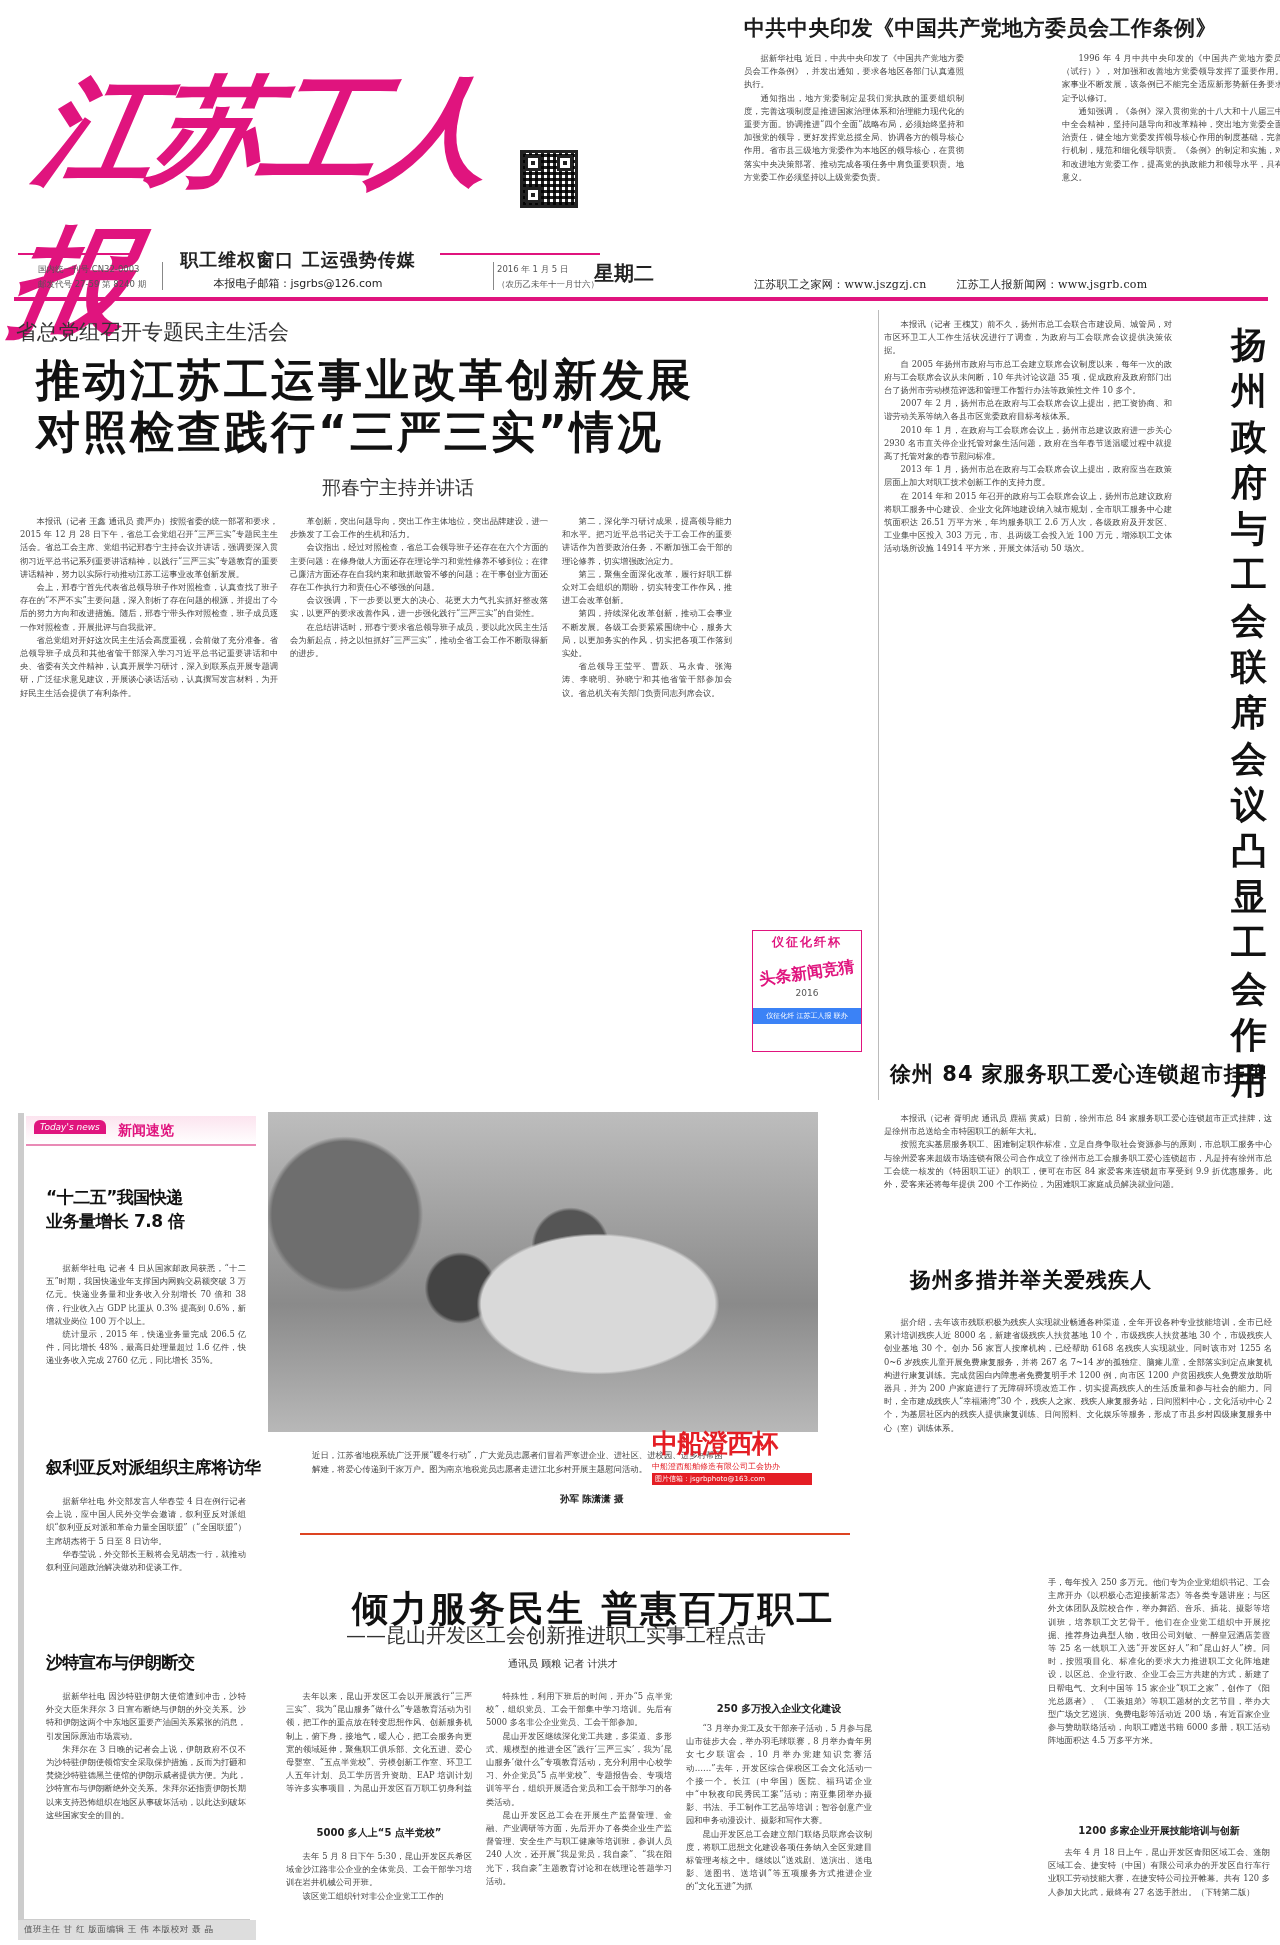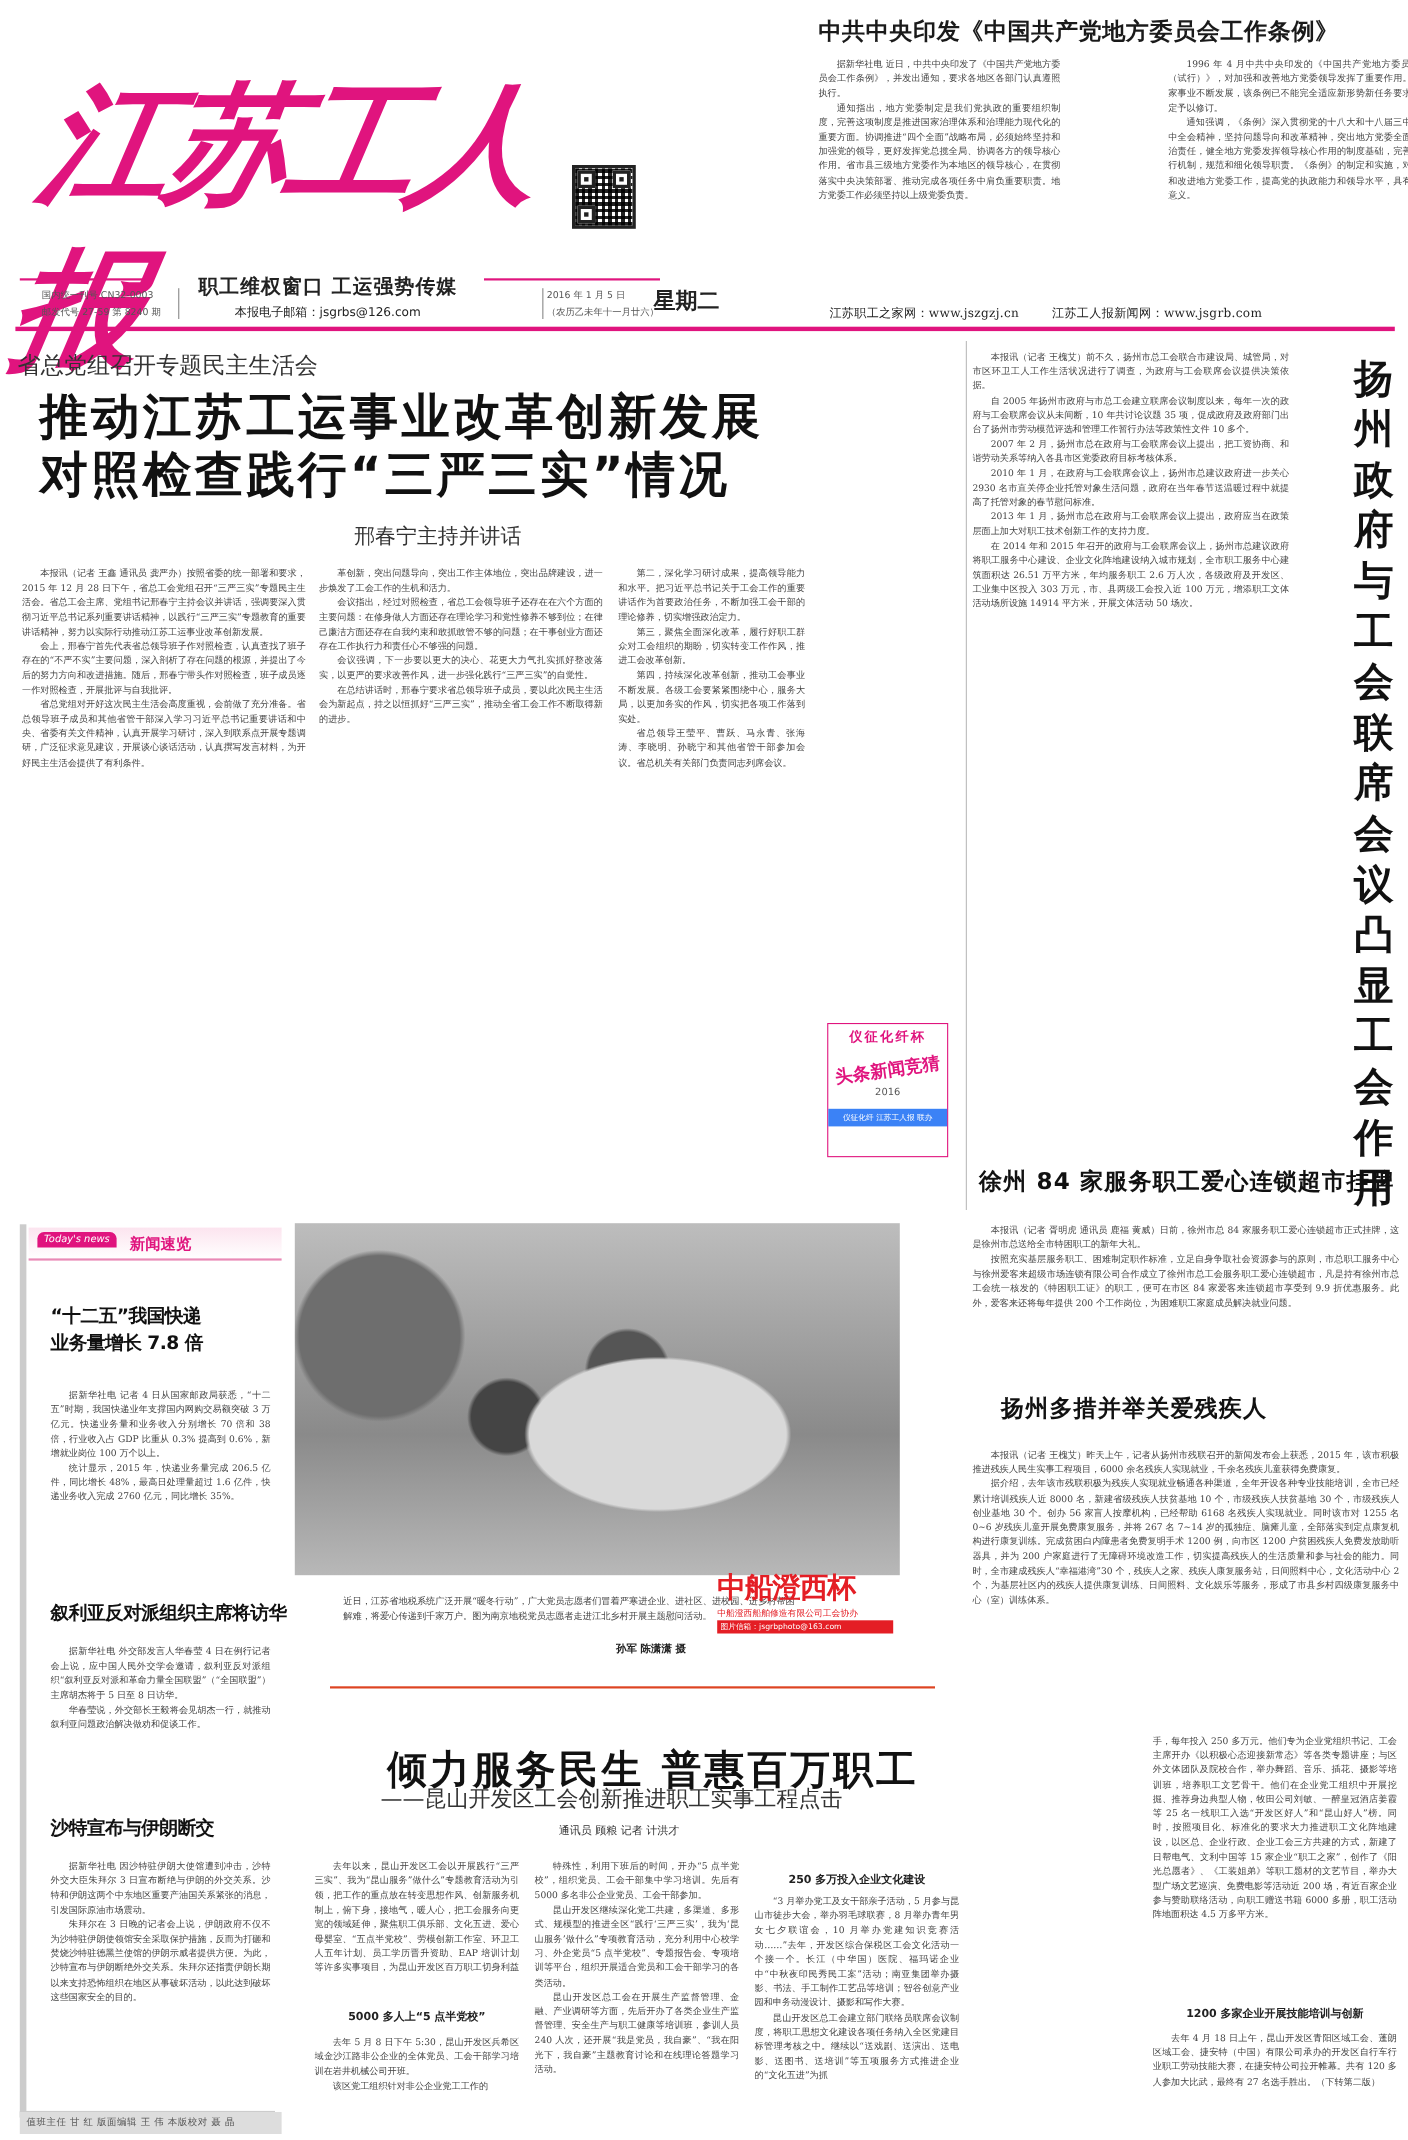--- a/index.html
+++ b/index.html
@@ -167,21 +167,20 @@
 <div class="abs" id="vertical-title">扬州政府与工会联席会议凸显工会作用</div>
 
 <div class="abs sec-h" style="left:890px;top:1060px;">徐州 84 家服务职工爱心连锁超市挂牌</div>
 <div class="abs bodytext" style="left:884px;top:1112px;width:388px;height:130px;">
   <p>本报讯（记者 胥明虎 通讯员 鹿福 黄威）日前，徐州市总 84 家服务职工爱心连锁超市正式挂牌，这是徐州市总送给全市特困职工的新年大礼。</p>
   <p>按照充实基层服务职工、困难制定职作标准，立足自身争取社会资源参与的原则，市总职工服务中心与徐州爱客来超级市场连锁有限公司合作成立了徐州市总工会服务职工爱心连锁超市，凡是持有徐州市总工会统一核发的《特困职工证》的职工，便可在市区 84 家爱客来连锁超市享受到 9.9 折优惠服务。此外，爱客来还将每年提供 200 个工作岗位，为困难职工家庭成员解决就业问题。</p>
 </div>
 
 <div class="abs sec-h" style="left:910px;top:1266px;">扬州多措并举关爱残疾人</div>
 <div class="abs bodytext" style="left:884px;top:1316px;width:388px;height:222px;">
-  <p>本报讯（记者 王槐艾）昨天上午，记者从扬州市残联召开的新闻发布会上获悉，2015 年，该市积极推进残疾人民生实事工程项目，6000 余名残疾人实现就业，千余名残疾儿童获得免费康复。</p>
   <p>据介绍，去年该市残联积极为残疾人实现就业畅通各种渠道，全年开设各种专业技能培训，全市已经累计培训残疾人近 8000 名，新建省级残疾人扶贫基地 10 个，市级残疾人扶贫基地 30 个，市级残疾人创业基地 30 个。创办 56 家盲人按摩机构，已经帮助 6168 名残疾人实现就业。同时该市对 1255 名 0~6 岁残疾儿童开展免费康复服务，并将 267 名 7~14 岁的孤独症、脑瘫儿童，全部落实到定点康复机构进行康复训练。完成贫困白内障患者免费复明手术 1200 例，向市区 1200 户贫困残疾人免费发放助听器具，并为 200 户家庭进行了无障碍环境改造工作，切实提高残疾人的生活质量和参与社会的能力。同时，全市建成残疾人“幸福港湾”30 个，残疾人之家、残疾人康复服务站，日间照料中心，文化活动中心 2 个，为基层社区内的残疾人提供康复训练、日间照料、文化娱乐等服务，形成了市县乡村四级康复服务中心（室）训练体系。</p>
 </div>
 
 <div class="abs" id="news-sidebar"></div>
 <div class="abs" id="news-header">
   <span id="news-badge">Today's news</span>
   <span id="news-label">新闻速览</span>
 </div>
 
 <div class="abs side-h" style="left:46px;top:1185px;">

